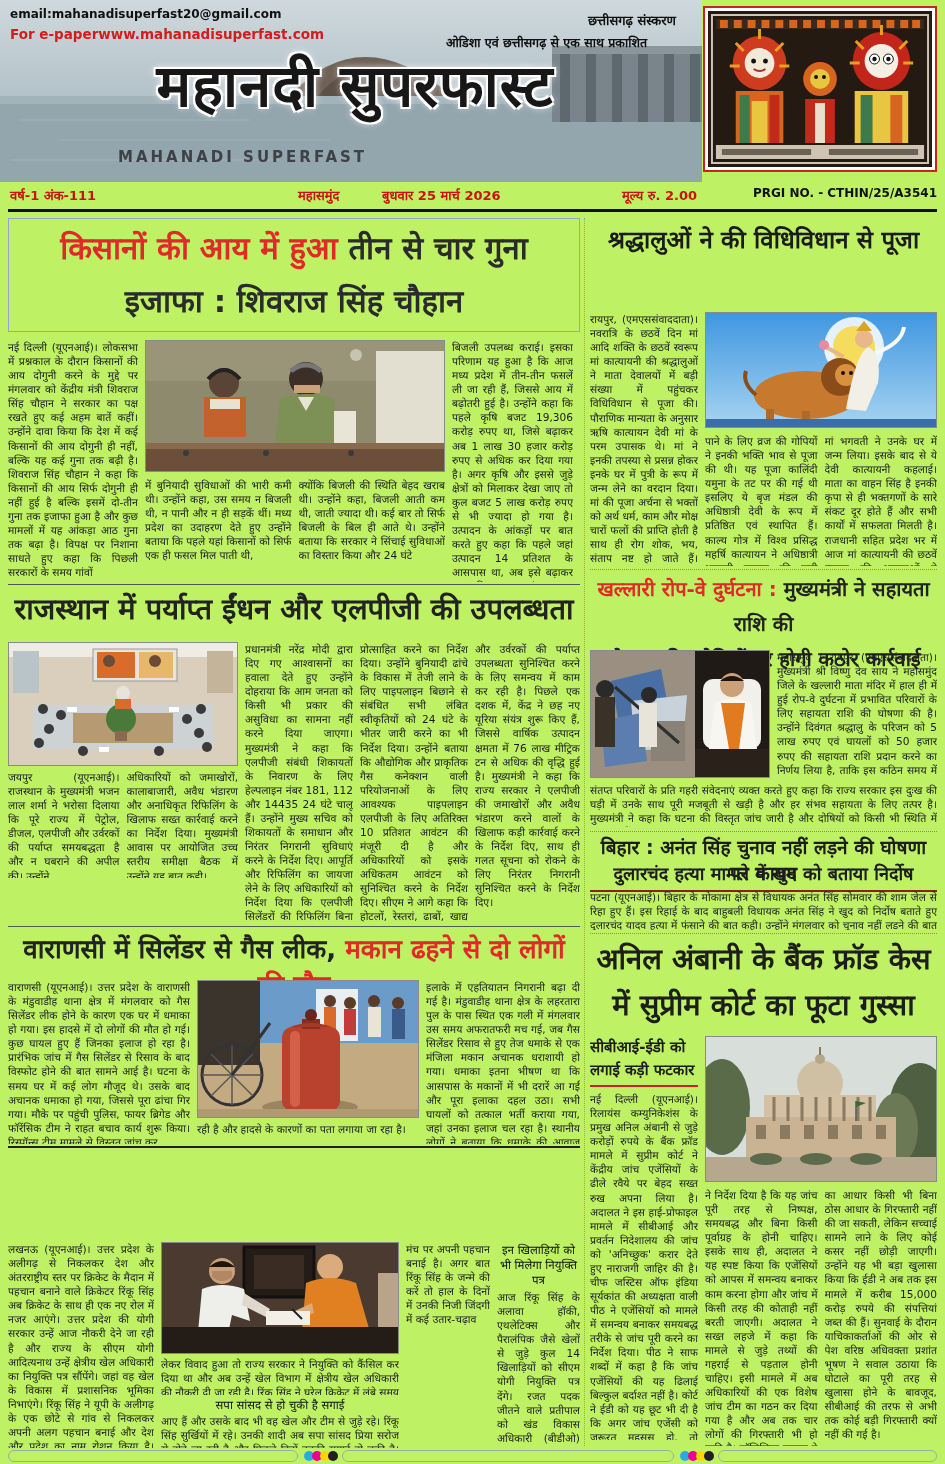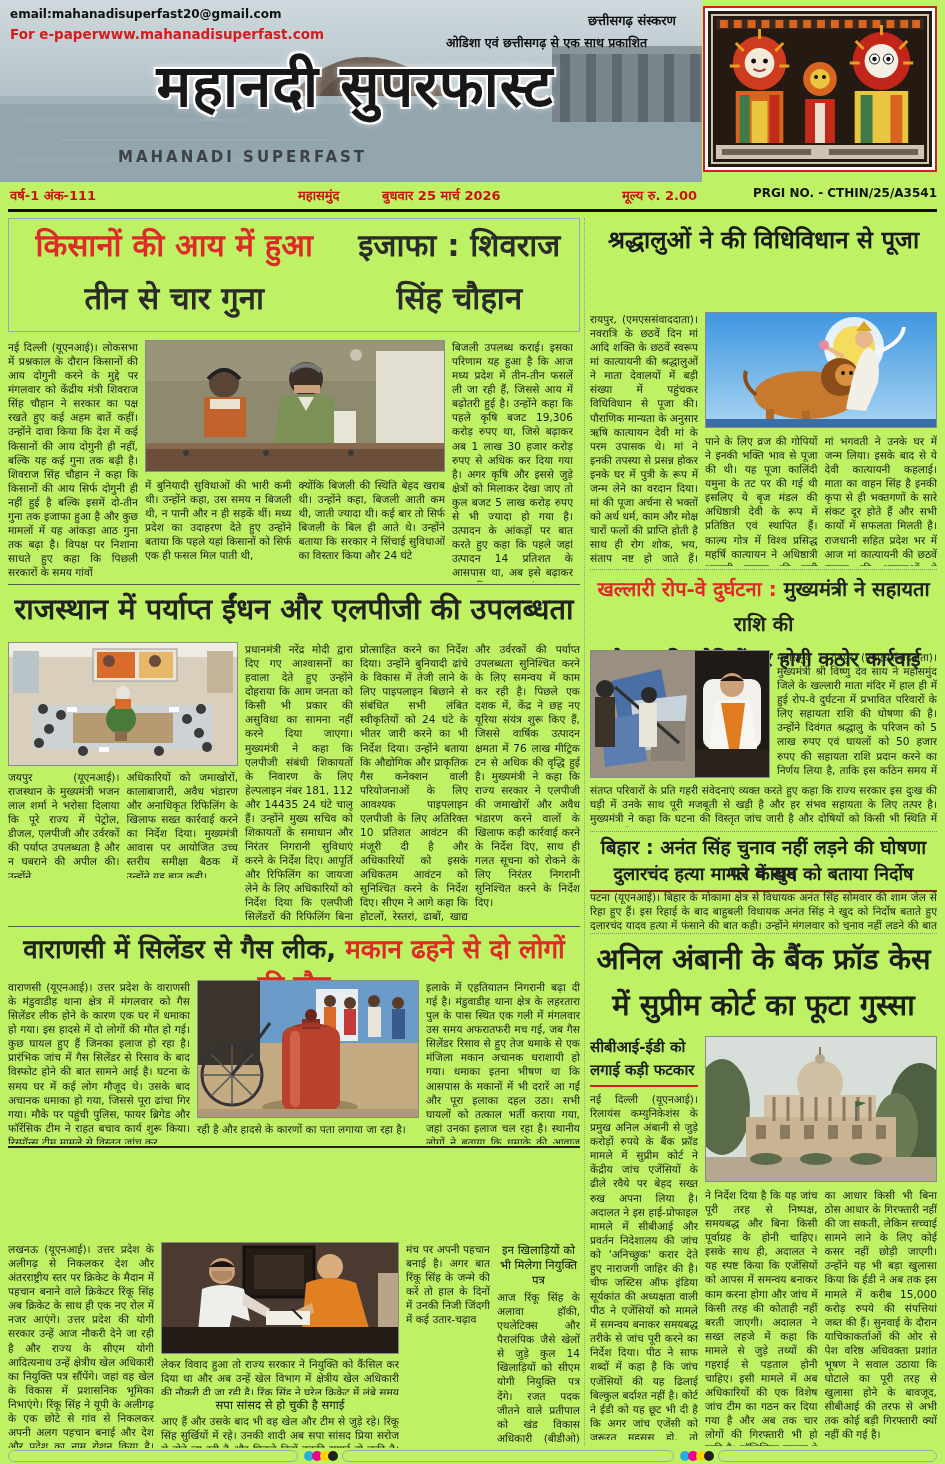--- a/index.html
+++ b/index.html
@@ -24,21 +24,21 @@
   .deity-box svg{display:block;width:100%;height:100%;}
   
   .dl{top:186px;font-size:13px;font-weight:bold;color:#cc1111;}
   .prgi{top:186px;right:8px;font-size:12px;font-weight:bold;color:#111;}
   .rule-thick{left:8px;top:209px;width:929px;height:3px;background:#111;}
   .vdiv{left:584px;top:218px;height:1228px;border-left:1px dotted #999;}
   .hline{height:0;border-top:1px solid #555;}
   .dotline{height:0;border-top:1px dotted #888;}
   
   .farm-box{left:8px;top:218px;width:572px;height:114px;border:1.5px solid #9aa3cc;box-sizing:border-box;
-            display:flex;flex-direction:row;justify-content:center;}
+            display:flex;flex-direction:column;justify-content:center;}
   .farm-h{text-align:center;font-size:31px;font-weight:bold;line-height:1.7;color:#2b2b2b;}
   .red{color:#e02a2a;}
   .blue{color:#23479e;}
   .raj-h{left:8px;top:588px;width:572px;text-align:center;font-size:29px;font-weight:bold;color:#222;}
   .var-h{left:8px;top:930px;width:572px;text-align:center;font-size:26px;font-weight:bold;color:#222;}
   .rin-h{left:8px;top:1150px;width:572px;text-align:center;font-size:26px;font-weight:bold;color:#222;line-height:1.65;}
   .nav-h{left:590px;top:220px;width:347px;text-align:center;font-size:24px;font-weight:bold;line-height:1.7;}
   .rope-h{left:590px;top:572px;width:347px;text-align:center;font-size:20px;font-weight:bold;color:#222;line-height:1.75;}
   .bih-h{left:590px;top:834px;width:347px;text-align:center;font-size:19px;font-weight:bold;color:#1d1d1d;}
   .bih-sub{left:590px;top:861px;width:347px;text-align:center;font-size:18px;font-weight:bold;color:#1d1d1d;
@@ -264,21 +264,21 @@
               <circle cx="150" cy="108" r="5"></circle>
           </g>
           <g fill="#fff">
               <rect x="58" y="64" width="10" height="5"></rect>
               <rect x="160" y="64" width="10" height="5"></rect>
               <rect x="90" y="104" width="10" height="5"></rect>
             </g>
         </svg>
       </div>
       <div class="row" style="margin-top:4px;">
-        <div class="col bt" style="width:112px;height:108px;">जयपुर (यूएनआई)। राजस्थान के मुख्यमंत्री भजन लाल शर्मा ने भरोसा दिलाया कि पूरे राज्य में पेट्रोल, डीजल, एलपीजी और उर्वरकों की पर्याप्त उपलब्धता है और न घबराने की अपील की। उन्होंने</div>
+        <div class="col bt" style="width:112px;height:108px;">जयपुर (यूएनआई)। राजस्थान के मुख्यमंत्री भजन लाल शर्मा ने भरोसा दिलाया कि पूरे राज्य में पेट्रोल, डीजल, एलपीजी और उर्वरकों की पर्याप्त समयबद्धता है और न घबराने की अपील की। उन्होंने</div>
         <div class="col bt" style="width:112px;height:108px;">अधिकारियों को जमाखोरों, कालाबाजारी, अवैध भंडारण और अनाधिकृत रिफिलिंग के खिलाफ सख्त कार्रवाई करने का निर्देश दिया। मुख्यमंत्री आवास पर आयोजित उच्च स्तरीय समीक्षा बैठक में उन्होंने यह बात कही।</div>
       </div>
     </div>
     <div class="col bt" style="width:108px;height:282px;">प्रधानमंत्री नरेंद्र मोदी द्वारा दिए गए आश्वासनों का हवाला देते हुए उन्होंने दोहराया कि आम जनता को किसी भी प्रकार की असुविधा का सामना नहीं करने दिया जाएगा। मुख्यमंत्री ने कहा कि एलपीजी संबंधी शिकायतों के निवारण के लिए हेल्पलाइन नंबर 181, 112 और 14435 24 घंटे चालू हैं। उन्होंने मुख्य सचिव को शिकायतों के समाधान और निरंतर निगरानी सुविधाएं करने के निर्देश दिए। आपूर्ति और रिफिलिंग का जायजा लेने के लिए अधिकारियों को निर्देश दिया कि एलपीजी सिलेंडरों की रिफिलिंग बिना किसी देरी के, विशेषकर प्रतीक्षा अवधि के बाद, सुनिश्चित की जाए। शादियों जैसे बड़े आयोजनों के लिए पर्याप्त व्यवस्था सुनिश्चित की जाए। उन्होंने घरों के लिए पाइपलाइन प्राकृतिक गैस (पीएनजी) कनेक्शनों के वितरण में तेजी लाने के निर्देश दिए।</div>
     <div class="col bt" style="width:108px;height:282px;">प्रोत्साहित करने का निर्देश दिया। उन्होंने बुनियादी ढांचे के विकास में तेजी लाने के लिए पाइपलाइन बिछाने से संबंधित सभी लंबित स्वीकृतियों को 24 घंटे के भीतर जारी करने का भी निर्देश दिया। उन्होंने बताया कि औद्योगिक और प्राकृतिक गैस कनेक्शन वाली परियोजनाओं के लिए आवश्यक पाइपलाइन एलपीजी के लिए अतिरिक्त 10 प्रतिशत आवंटन की मंजूरी दी है और अधिकारियों को इसके अधिकतम आवंटन को सुनिश्चित करने के निर्देश दिए। सीएम ने आगे कहा कि होटलों, रेस्तरां, ढाबों, खाद्य प्रसंस्करण इकाइयों, औद्योगिक केंद्रों की अतिरिक्त 20 प्रतिशत आवंटन निर्धारित किया गया है। उन्होंने निर्देश दिया कि शहरी क्षेत्रों में एलपीजी की आपूर्ति का दुरुपयोग न हो।</div>
     <div class="col bt" style="width:105px;height:282px;">और उर्वरकों की पर्याप्त उपलब्धता सुनिश्चित करने के लिए समन्वय में काम कर रही है। पिछले एक दशक में, केंद्र ने छह नए यूरिया संयंत्र शुरू किए हैं, जिससे वार्षिक उत्पादन क्षमता में 76 लाख मीट्रिक टन से अधिक की वृद्धि हुई है। मुख्यमंत्री ने कहा कि राज्य सरकार ने एलपीजी की जमाखोरों और अवैध भंडारण करने वालों के खिलाफ कड़ी कार्रवाई करने के निर्देश दिए, साथ ही गलत सूचना को रोकने के लिए निरंतर निगरानी सुनिश्चित करने के निर्देश दिए।</div>
   </div>
   <div class="abs hline" style="left:8px;top:926px;width:572px;"></div>
 
   <div class="abs var-h">

